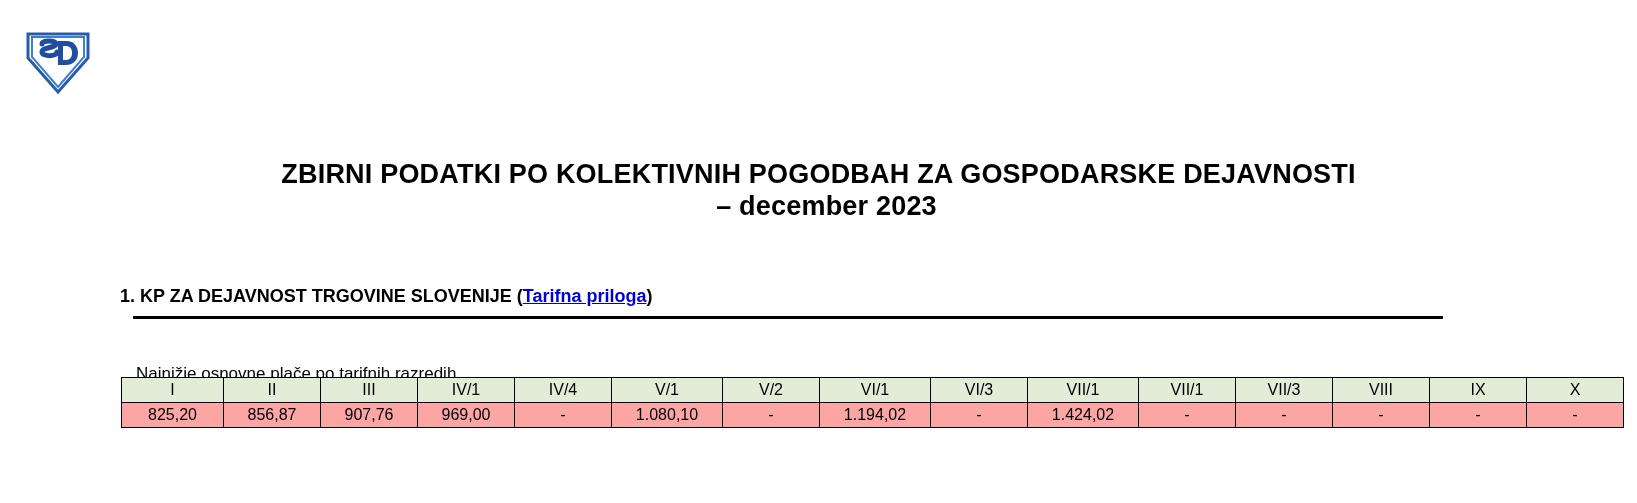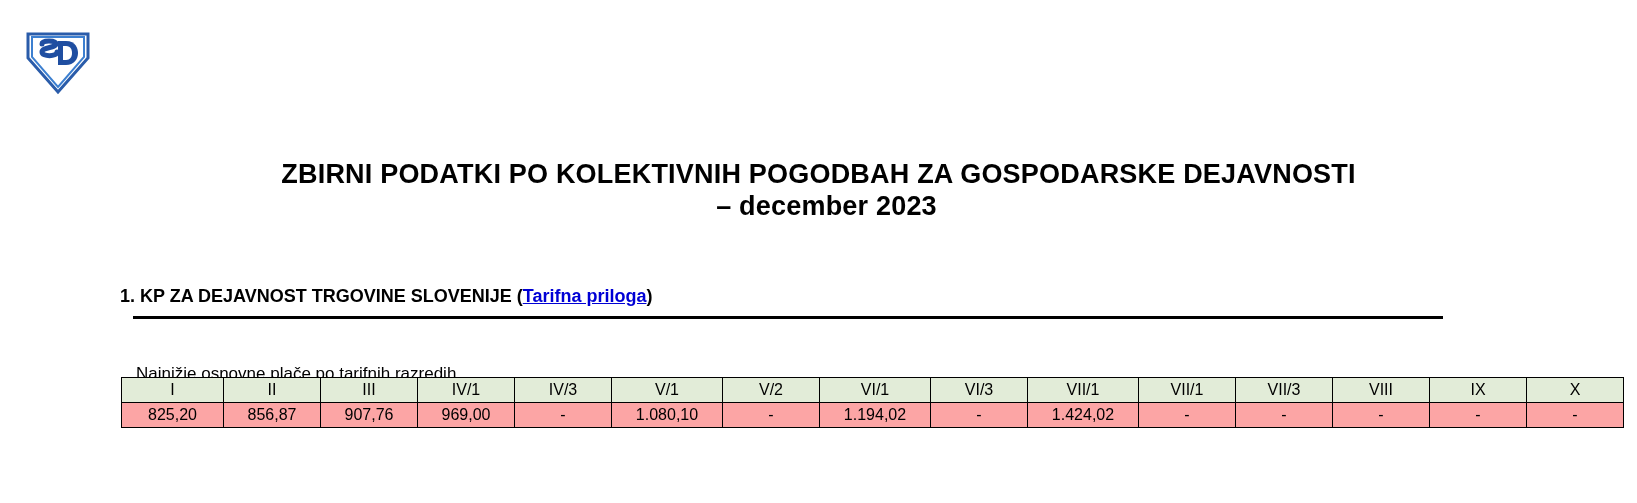--- a/index.html
+++ b/index.html
@@ -123,21 +123,21 @@
 
 <div class="table-caption">Najnižje osnovne plače po tarifnih razredih</div>
 
 <table class="wage-table">
   <thead>
     <tr>
       <th style="width:93px">I</th>
       <th style="width:88px">II</th>
       <th style="width:88px">III</th>
       <th style="width:88px">IV/1</th>
-      <th style="width:88px">IV/3</th>
+      <th style="width:88px">IV/4</th>
       <th style="width:102px">V/1</th>
       <th style="width:88px">V/2</th>
       <th style="width:102px">VI/1</th>
       <th style="width:88px">VI/3</th>
       <th style="width:102px">VII/1</th>
       <th style="width:88px">VII/1</th>
       <th style="width:88px">VII/3</th>
       <th style="width:88px">VIII</th>
       <th style="width:88px">IX</th>
       <th style="width:88px">X</th>

